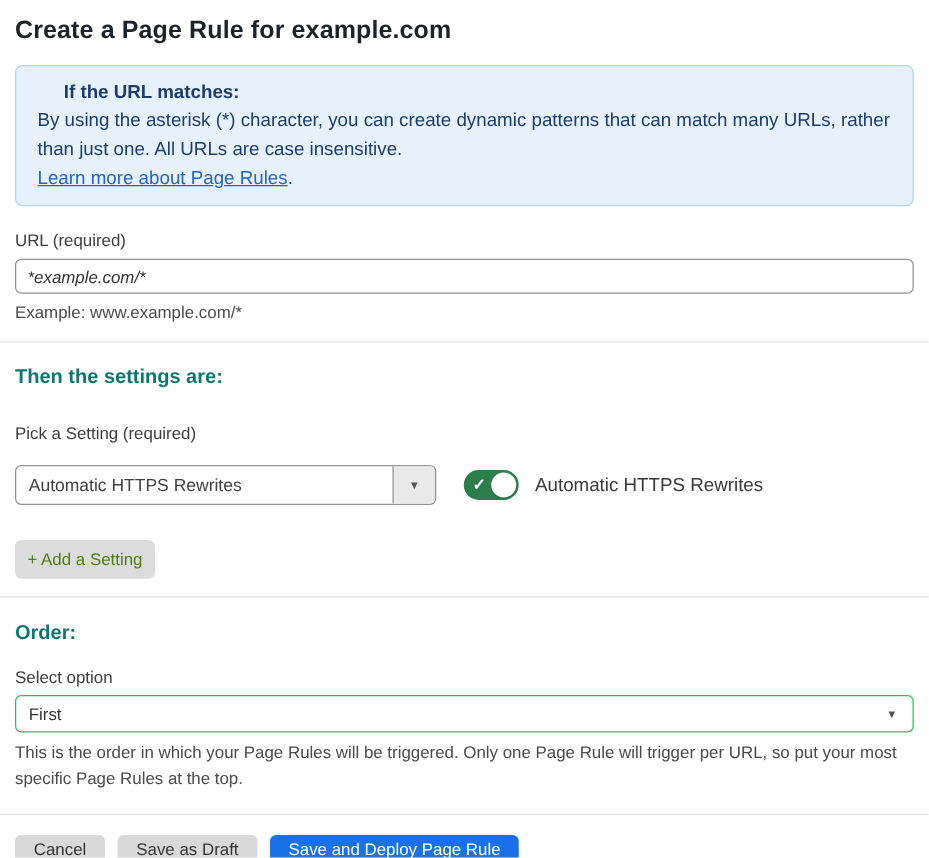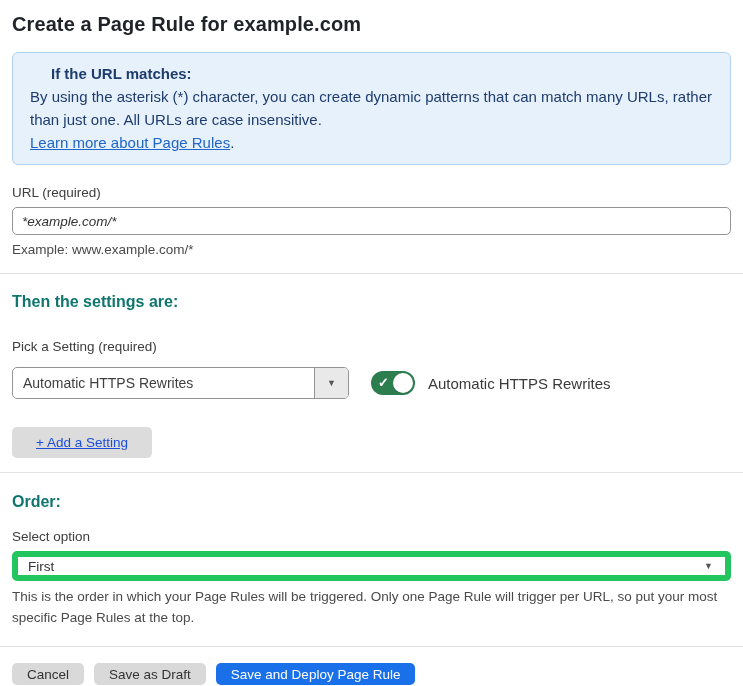--- a/index.html
+++ b/index.html
@@ -76,21 +76,21 @@
     font-weight: 700;
     color: #0f766e;
     margin: 19px 0 0 0;
   }
 
   .picker-label { margin-top: 28px; }
 
   .picker-row {
     display: flex;
     align-items: center;
-    margin-top: 13px;
+    margin-top: 18px;
   }
   .select-composite {
     display: flex;
     width: 337px;
     height: 32px;
     border: 1px solid #949494;
     border-radius: 5px;
     background: #ffffff;
     overflow: hidden;
     cursor: pointer;
@@ -151,35 +151,34 @@
     font-size: 15px;
     color: #3a3a3a;
   }
 
   .add-setting-btn {
     margin-top: 28px;
     display: inline-block;
     background: #dcdcdc;
     border: none;
     border-radius: 5px;
-    padding: 8px 24px;
-    font-size: 13.5px;
-    color: #1d4ed8;
-    font-family: "Liberation Sans", sans-serif;
-    cursor: pointer;
-    text-decoration: underline;
+    padding: 8px 10px;
+    font-size: 13.5px;
+    color: #4d7c0f;
+    font-family: "Liberation Sans", sans-serif;
+    cursor: pointer;
   }
 
   .order-heading { margin-top: 20px; }
   .order-label { margin-top: 18px; }
 
   .order-select {
     margin-top: 7px;
     height: 30px;
-    border: 6px solid #22c55e;
+    border: 1px solid #22c55e;
     border-radius: 5px;
     display: flex;
     align-items: center;
     justify-content: space-between;
     padding: 0 12px 0 10px;
     font-size: 13.5px;
     color: #333333;
     background: #ffffff;
     cursor: pointer;
   }

